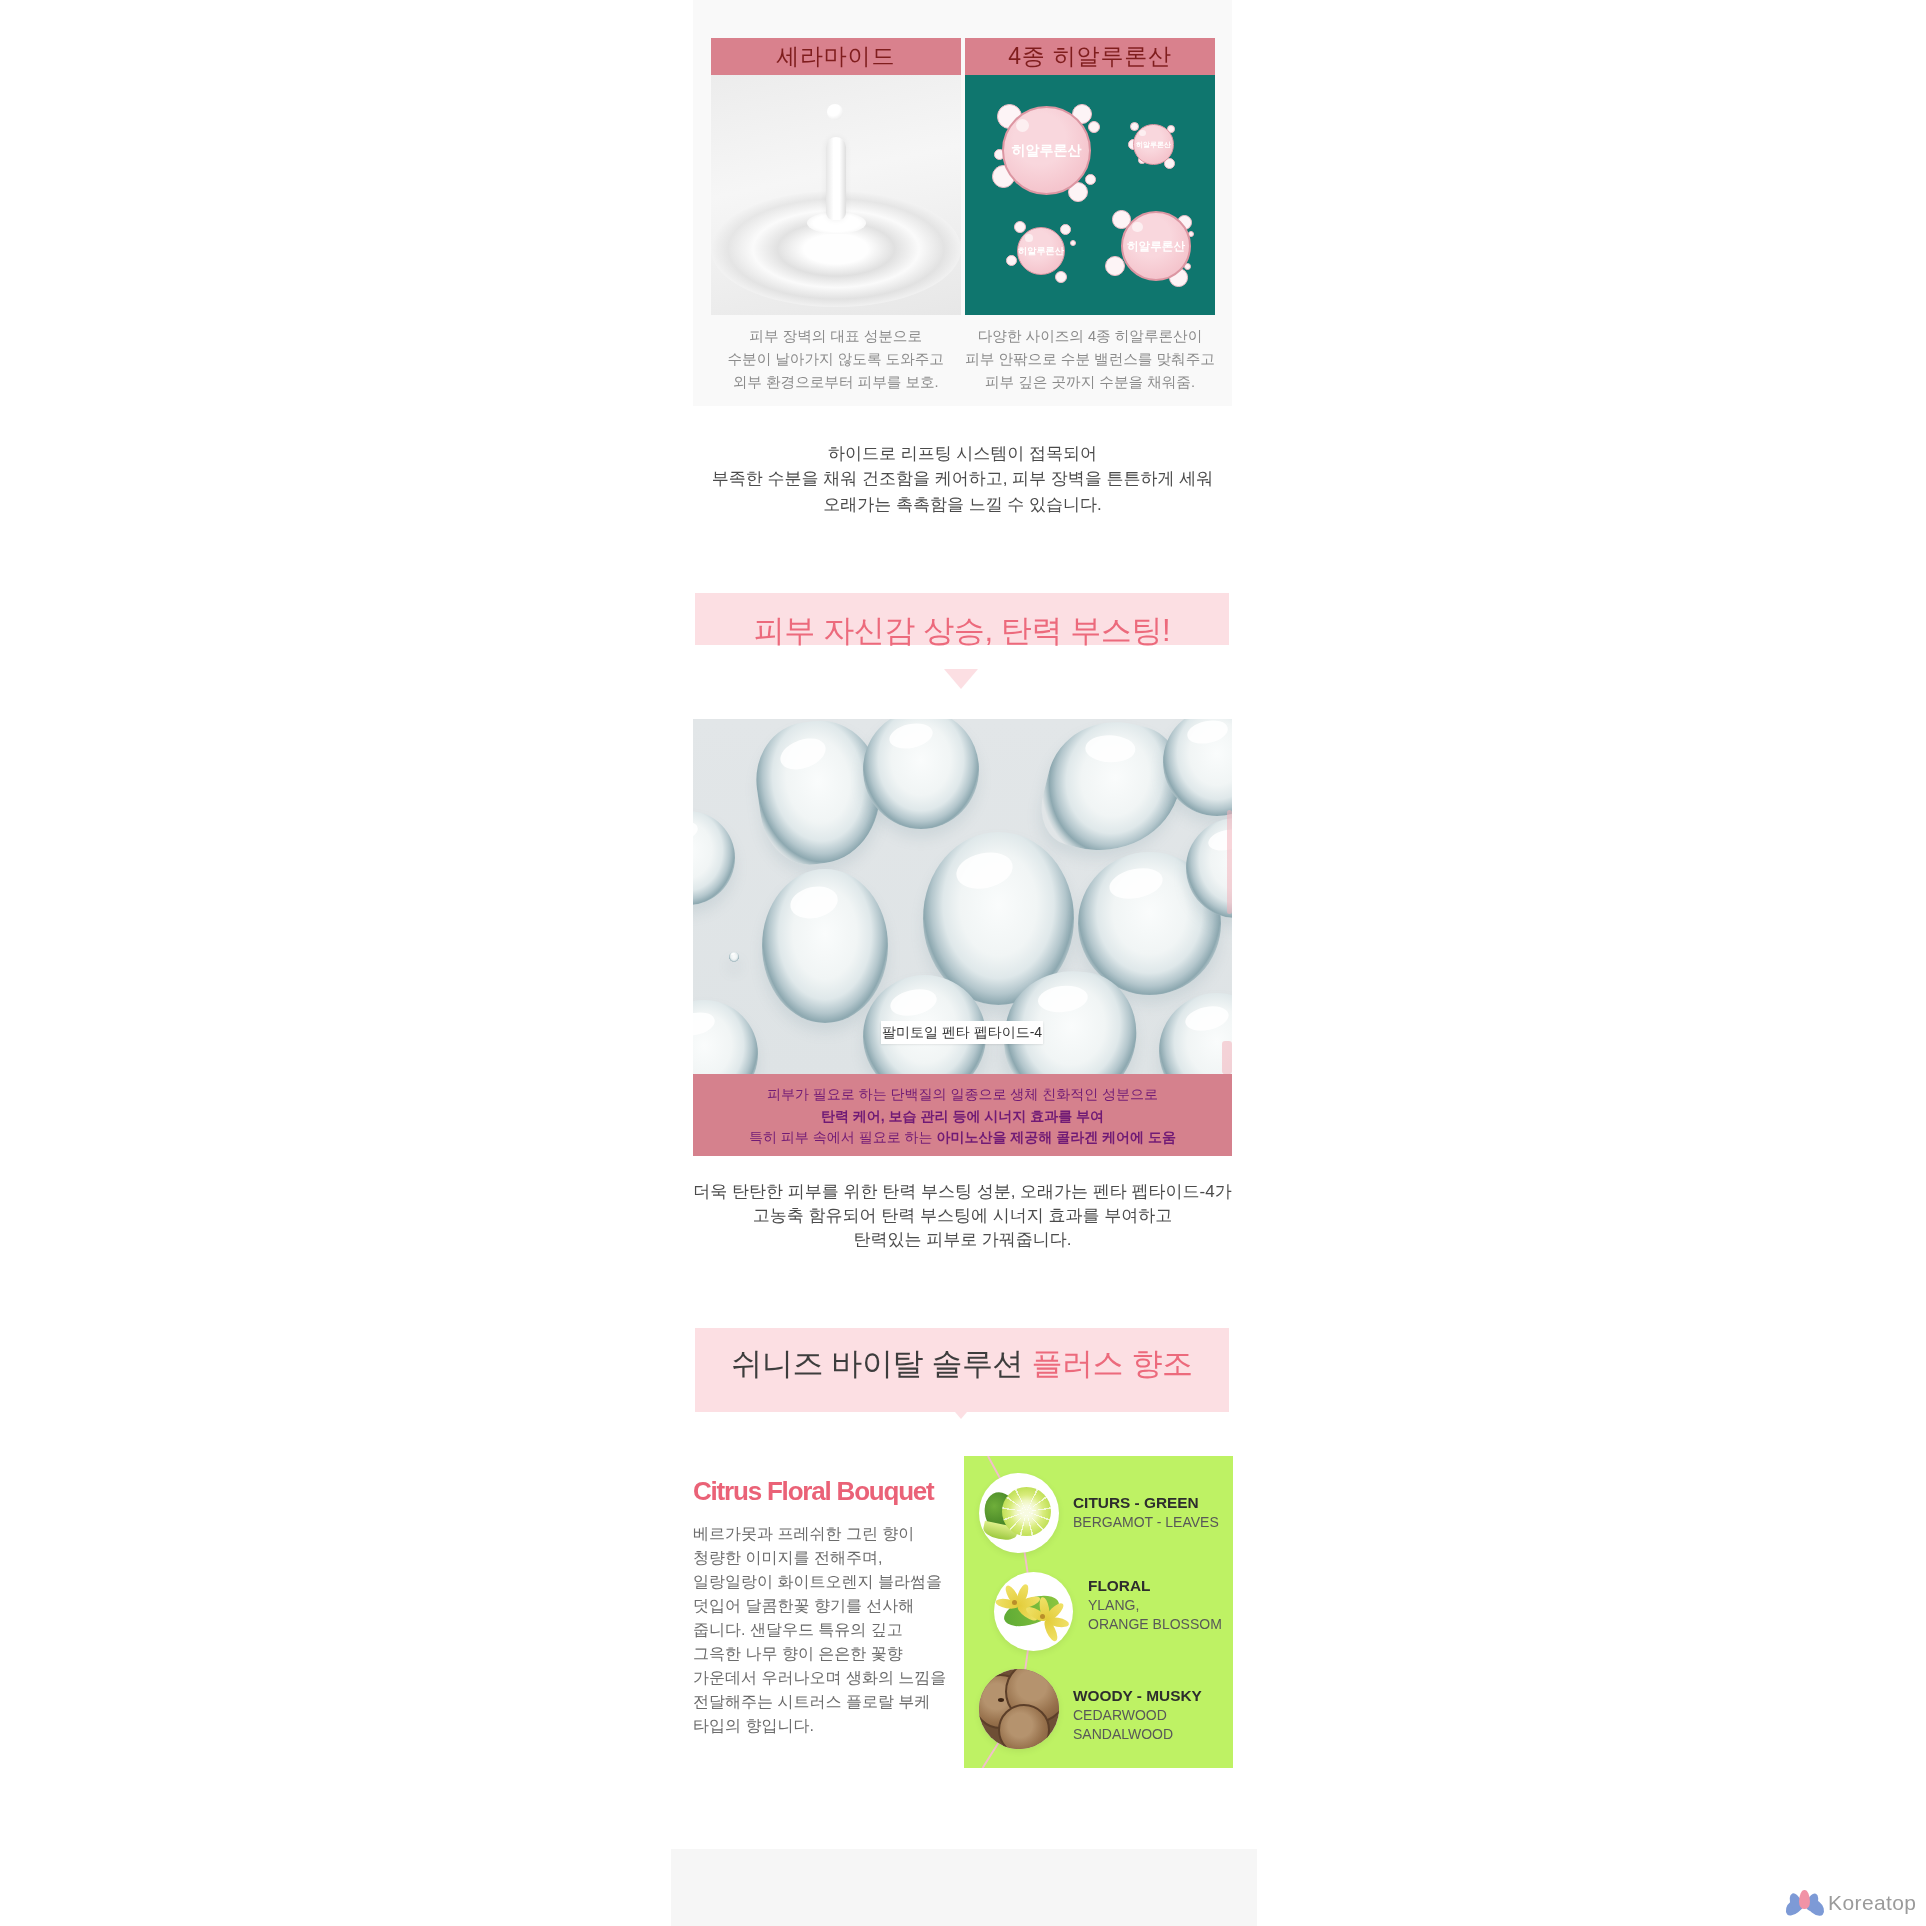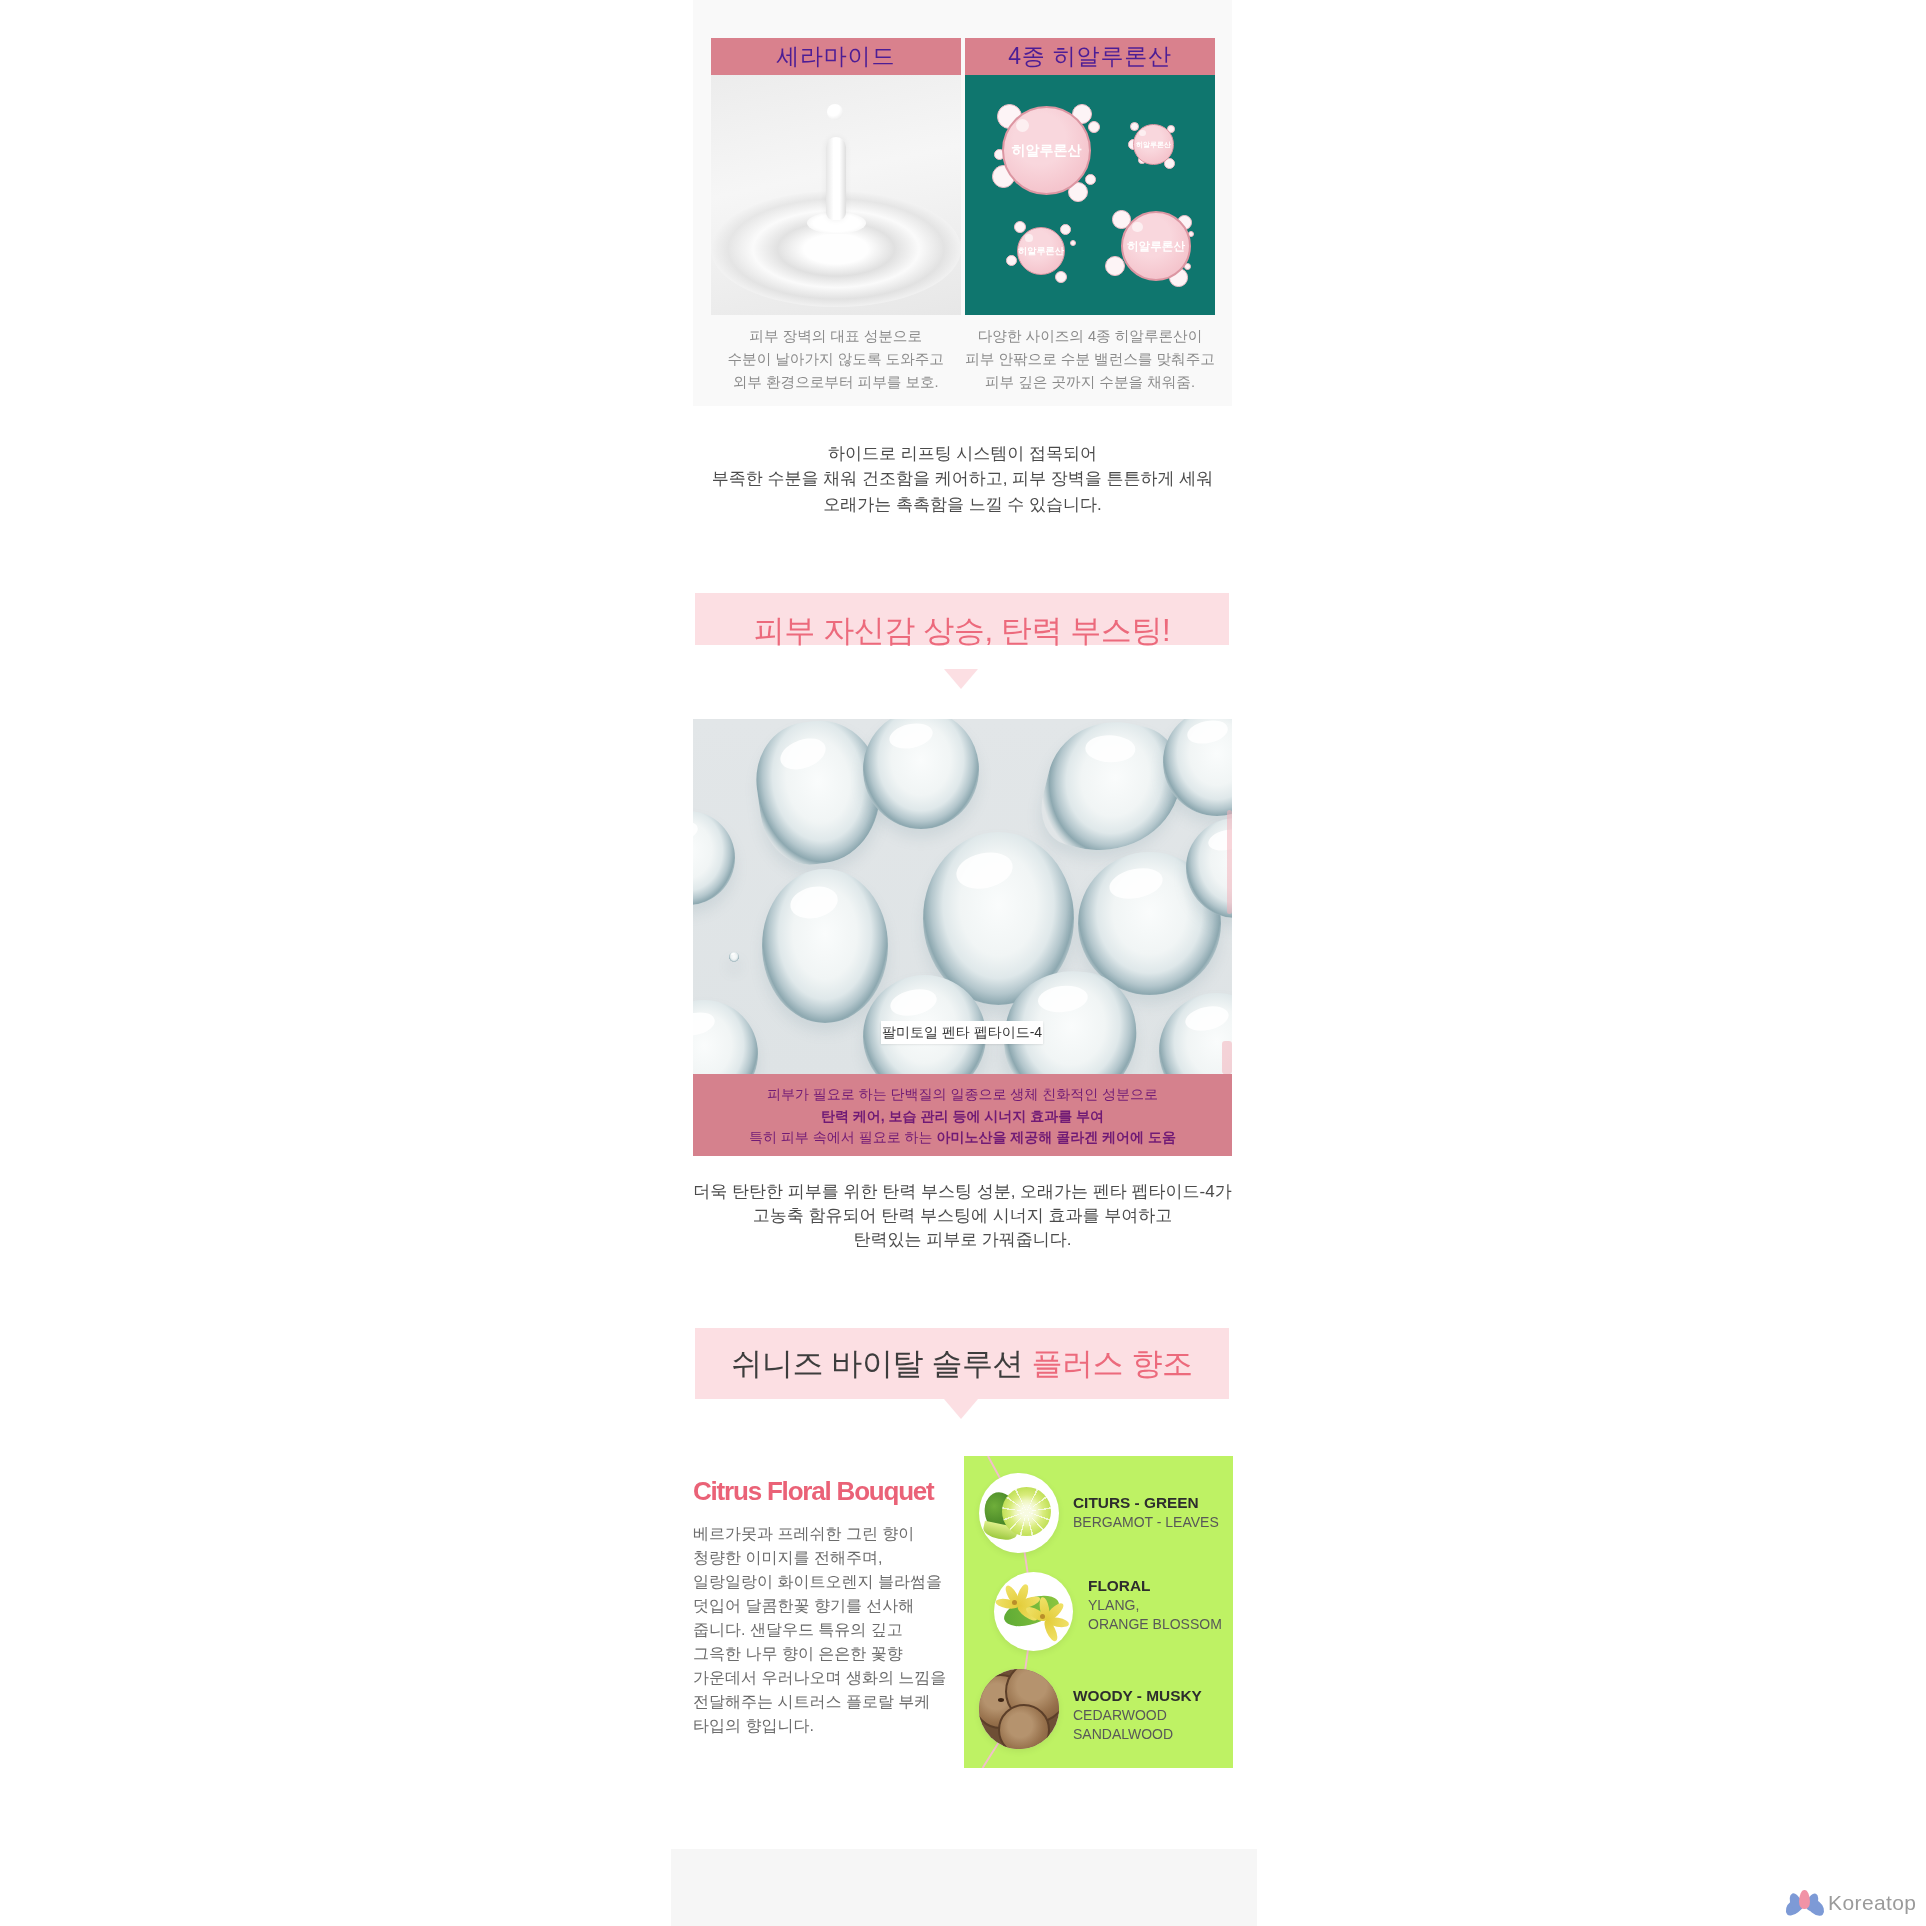--- a/index.html
+++ b/index.html
@@ -3,21 +3,21 @@
 <meta charset="utf-8">
 <style>
   html,body{margin:0;padding:0;background:#ffffff;}
   .page{position:relative;width:1926px;height:1926px;background:#ffffff;overflow:hidden;
         font-family:"Liberation Sans", sans-serif;}
   .abs{position:absolute;}
 
   
   .sec1{left:693px;top:0;width:539px;height:406px;background:#f9f9f9;}
   .card{position:absolute;width:250px;top:38px;height:277px;background:#ffffff;}
-  .card-hd{position:absolute;left:0;top:0;width:100%;height:37px;background:#d9818d;color:#4c1d95;
+  .card-hd{position:absolute;left:0;top:0;width:100%;height:37px;background:#d9818d;color:#7f1d1d;
            font-size:23px;line-height:37px;text-align:center;font-weight:500;letter-spacing:0.8px;}
   .card-bd{position:absolute;left:0;top:37px;width:100%;height:240px;overflow:hidden;}
 
   
   .milk{background:linear-gradient(168deg,#ececec 0%,#f6f6f6 42%,#e7e7e7 100%);}
   .ripples{position:absolute;left:0px;top:116px;width:250px;height:116px;border-radius:50%;
     background:radial-gradient(ellipse at center,rgba(255,255,255,.95) 18%,rgba(213,213,213,.55) 33%,
       rgba(251,251,251,.95) 47%,rgba(214,214,214,.45) 61%,rgba(248,248,248,.9) 74%,rgba(236,236,236,0) 86%);}
   .pillar{position:absolute;left:115px;top:62px;width:20px;height:83px;border-radius:10.8px 10.8px 7.7px 7.7px;
     background:linear-gradient(90deg,#e6e6e6,#ffffff 38%,#ffffff 68%,#dedede);box-shadow:0 0 6.2px rgba(0,0,0,.06);}
@@ -215,21 +215,21 @@
     <div style="font-weight:700;">탄력 케어, 보습 관리 등에 시너지 효과를 부여</div>
     <div><span>특히 피부 속에서 필요로 하는 </span><b>아미노산을 제공해 콜라겐 케어에 도움</b></div>
   </div>
 
   <div class="abs para" style="top:1180px;line-height:24px;">
     <div>더욱 탄탄한 피부를 위한 탄력 부스팅 성분, 오래가는 펜타 펩타이드-4가</div>
     <div>고농축 함유되어 탄력 부스팅에 시너지 효과를 부여하고</div>
     <div>탄력있는 피부로 가꿔줍니다.</div>
   </div>
 
-  <div class="abs banner" style="top:1328px;height:71px;">
+  <div class="abs banner" style="top:1328px;height:84px;">
     <div class="b-text" style="line-height:71px;"><span style="color:#3d3d3d;">쉬니즈 바이탈 솔루션 </span><span style="color:#ec6a7c;">플러스 향조</span></div>
     <div class="tri" style="top:71px;"></div>
   </div>
 
   <div class="abs fr-title">Citrus Floral Bouquet</div>
   <div class="abs fr-para">
     <div>베르가못과 프레쉬한 그린 향이</div>
     <div>청량한 이미지를 전해주며,</div>
     <div>일랑일랑이 화이트오렌지 블라썸을</div>
     <div>덧입어 달콤한꽃 향기를 선사해</div>

